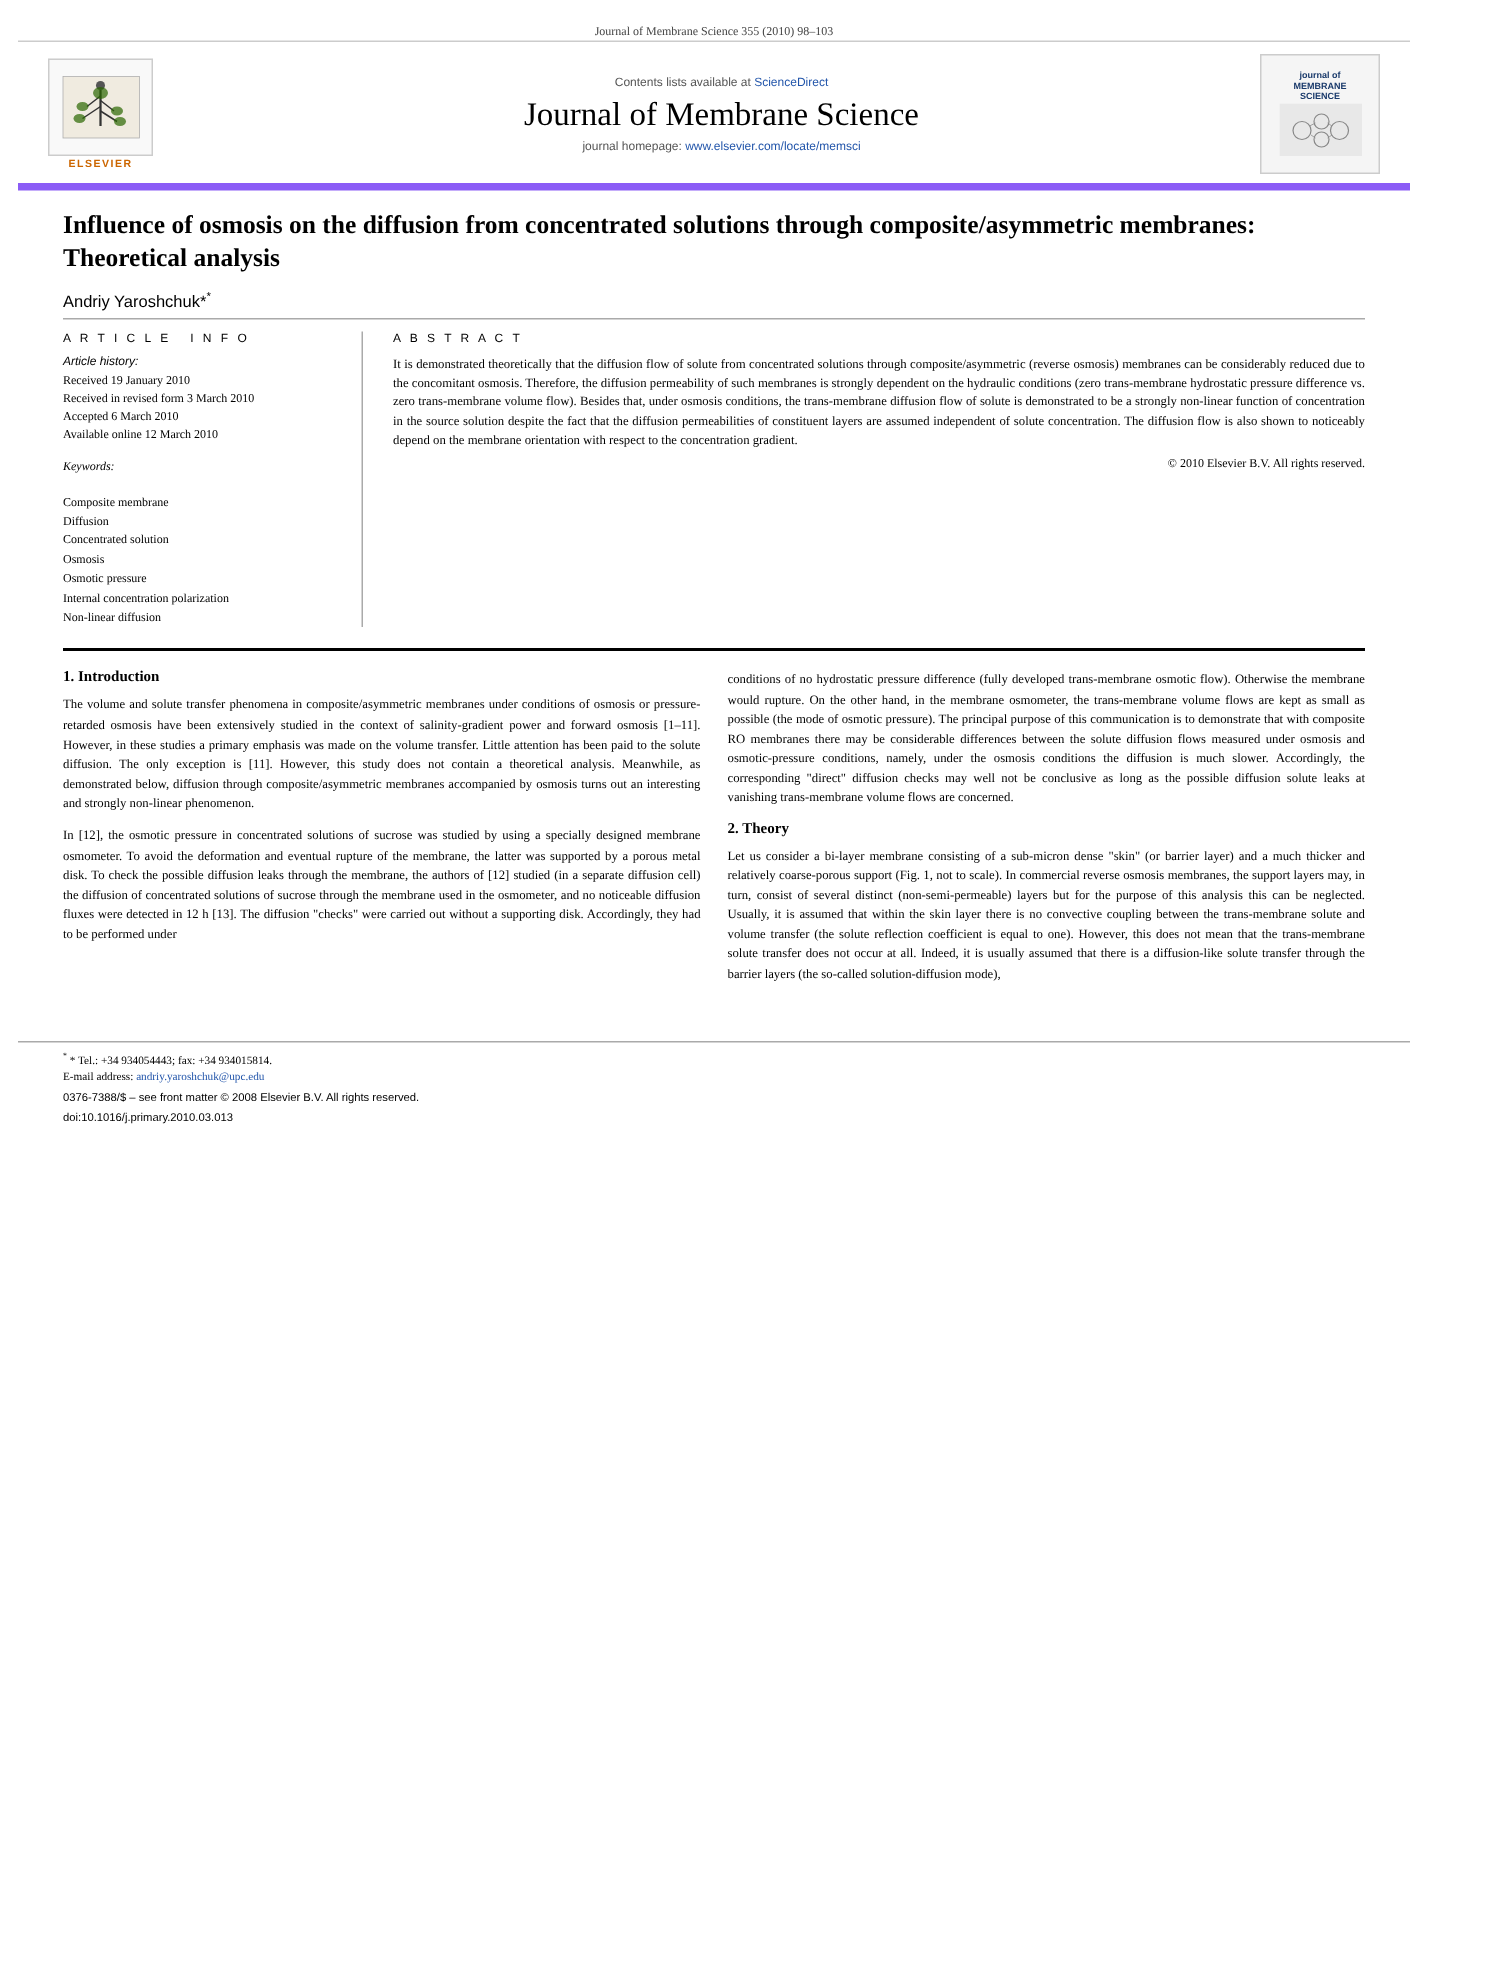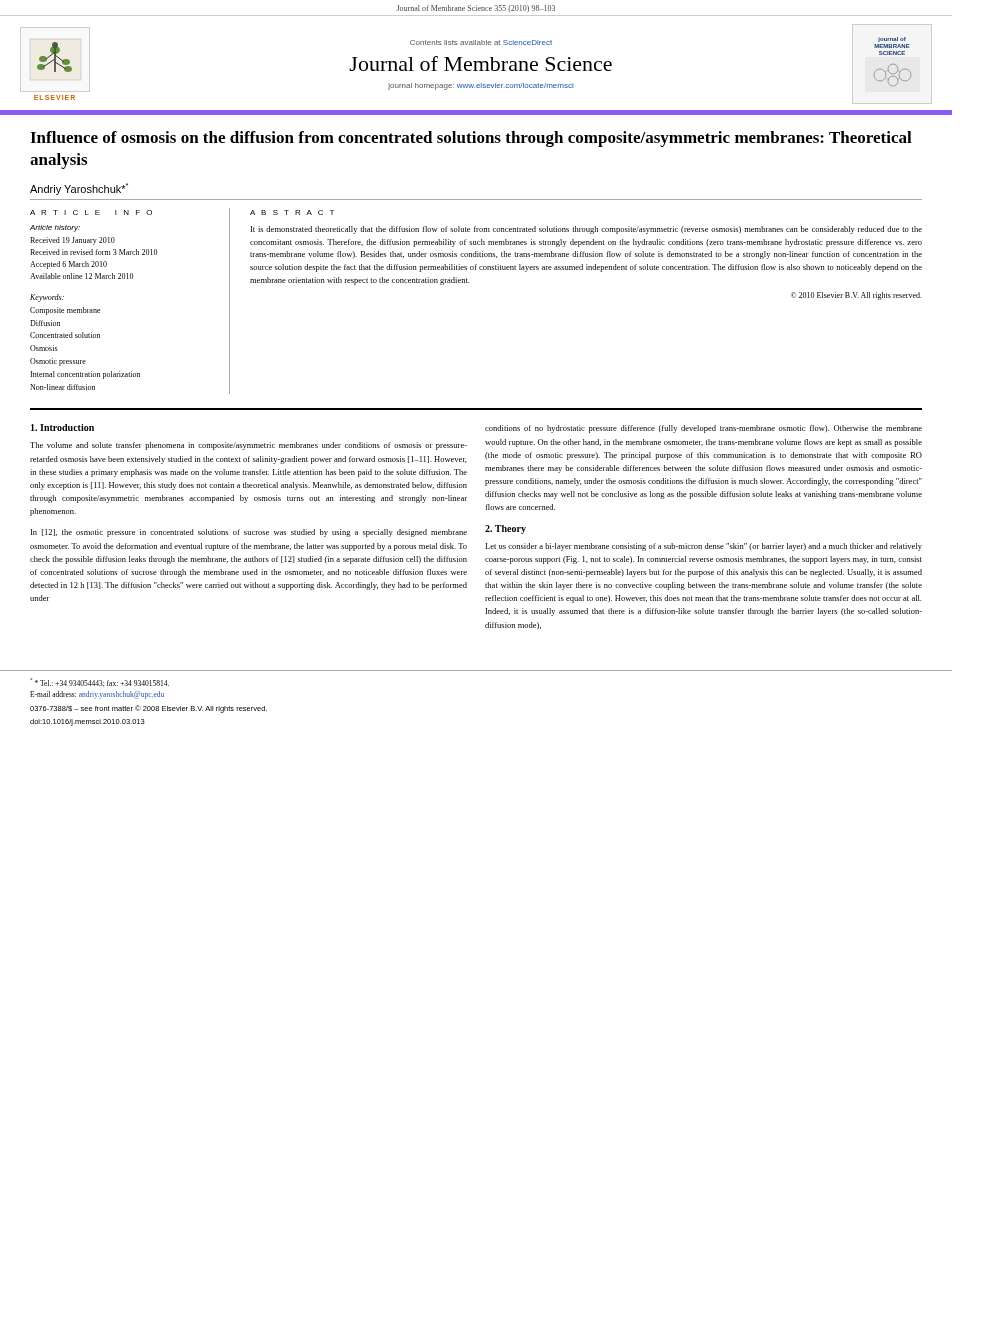--- a/index.html
+++ b/index.html
@@ -8,21 +8,21 @@
       font-family: 'Times New Roman', Times, serif;
       font-size: 9.5px;
       color: #000;
       width: 992px;
       min-height: 1323px;
     }
     .page-container {
       width: 952px;
       min-height: 1323px;
       background: #fff;
-      padding: 0;
+      padding: 12px;
     }
     
     .top-bar {
       text-align: center;
       font-size: 8px;
       color: #444;
       padding: 4px 0 2px 0;
       border-bottom: 1px solid #ccc;
       margin-bottom: 0;
     }
@@ -183,21 +183,21 @@
       line-height: 1.5;
       font-family: 'Times New Roman', serif;
     }
     .keywords-section {
       margin-top: 10px;
     }
     .keywords-label {
       font-size: 8px;
       font-style: italic;
       color: #000;
-      margin-bottom: 3px;
+      margin-bottom: 14px;
       font-family: 'Times New Roman', serif;
     }
     .keyword-item {
       font-size: 8px;
       color: #000;
       line-height: 1.6;
       font-family: 'Times New Roman', serif;
     }
     .abstract-text {
       font-size: 8.5px;
@@ -411,17 +411,17 @@
       <span>* Tel.: +34 934054443; fax: +34 934015814.</span>
     </div>
     <div class="footnote-text">
       <span>E-mail address:</span>
       <a style="color:#2255aa; text-decoration:none;">andriy.yaroshchuk@upc.edu</a>
     </div>
     <div class="doi-line">
       <span>0376-7388/$ – see front matter © 2008 Elsevier B.V. All rights reserved.</span>
     </div>
     <div class="doi-line">
-      <span>doi:10.1016/j.memsci.2010.03.013</span>
+      <span>doi:10.1016/j.primary.2010.03.013</span>
     </div>
   </div>
 
 </div>
 
 </body></html>

